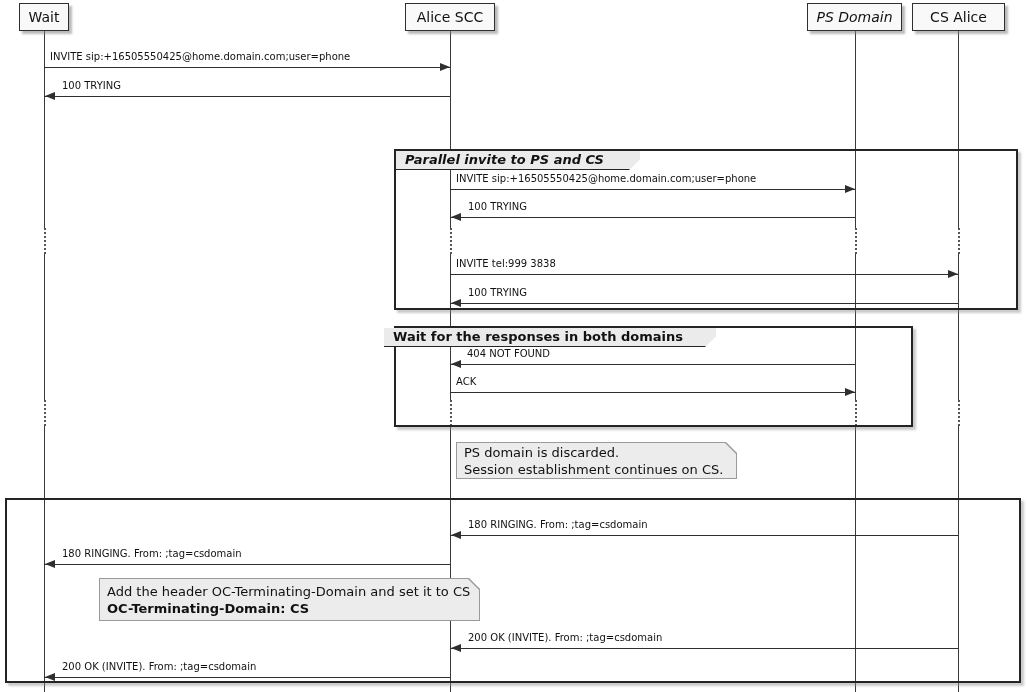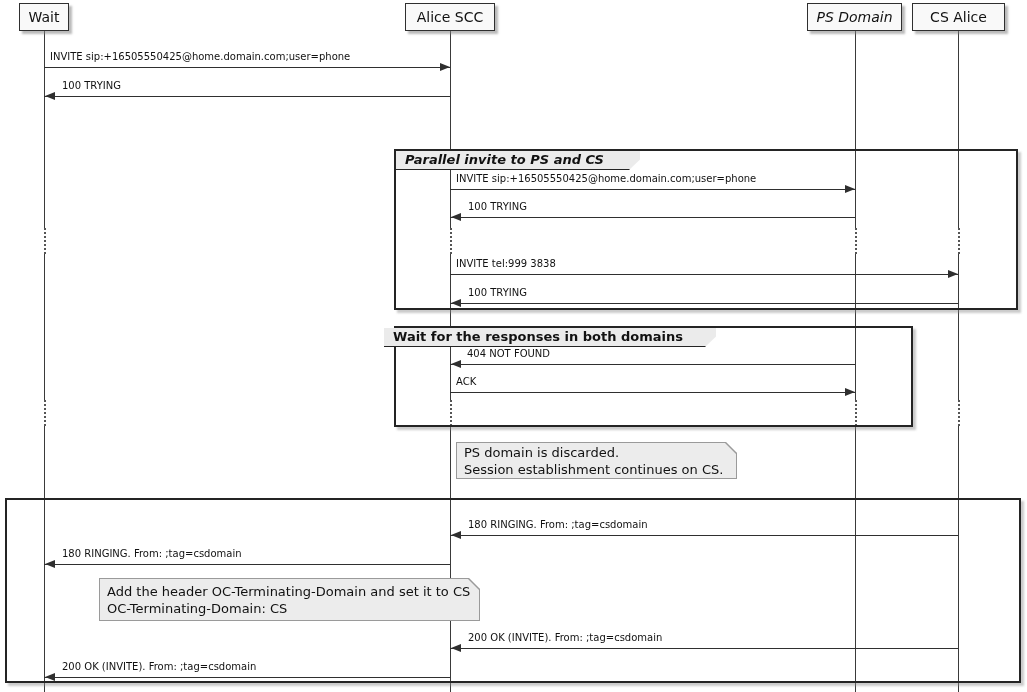--- a/index.html
+++ b/index.html
@@ -56,21 +56,21 @@
     padding:3px 8px 2px 7px;
     display:flex;flex-direction:column;justify-content:center;
   }
   .note:after{
     content:"";position:absolute;top:0;right:0;
     width:0;height:0;
     border-left:11px solid transparent;
     border-top:11px solid #9a9a9a;
   }
   .note-line{white-space:nowrap;line-height:17px;}
-  .note-line.bold{font-weight:normal;}
+  .note-line.bold{font-weight:bold;}
 </style>
 </head>
 <body>
 
 <div id="diagram">
     <div class="lifeline-seg seg-solid" style="left: 44px; top: 31px; height: 197px;"></div>
     <div class="lifeline-seg seg-dotted" style="left: 44px; top: 228px; height: 26px;"></div>
     <div class="lifeline-seg seg-solid" style="left: 44px; top: 254px; height: 146px;"></div>
     <div class="lifeline-seg seg-dotted" style="left: 44px; top: 400px; height: 26px;"></div>
     <div class="lifeline-seg seg-solid" style="left: 44px; top: 426px; height: 266px;"></div>

